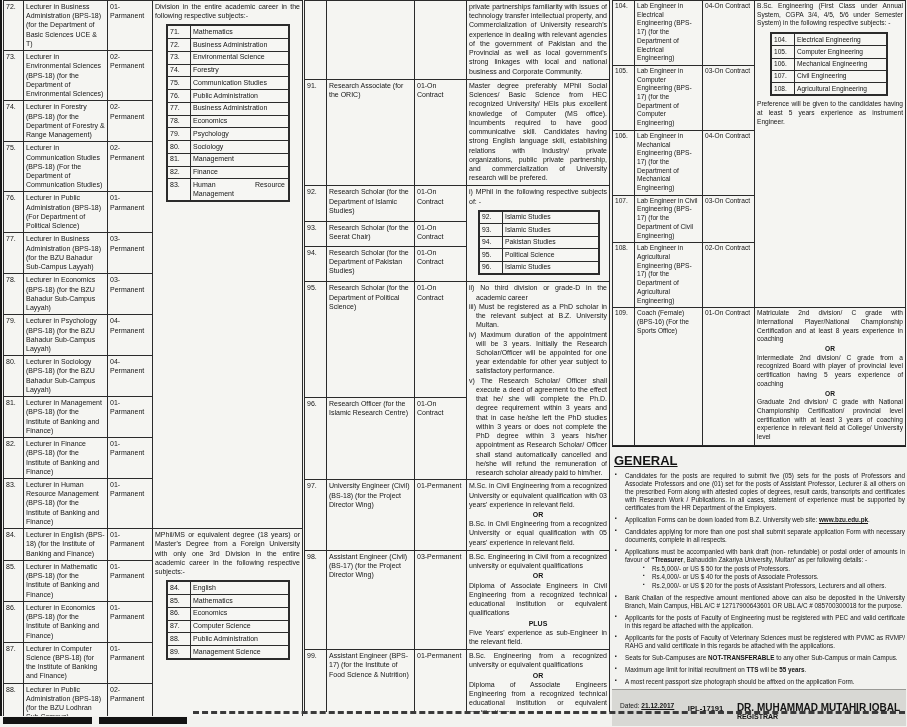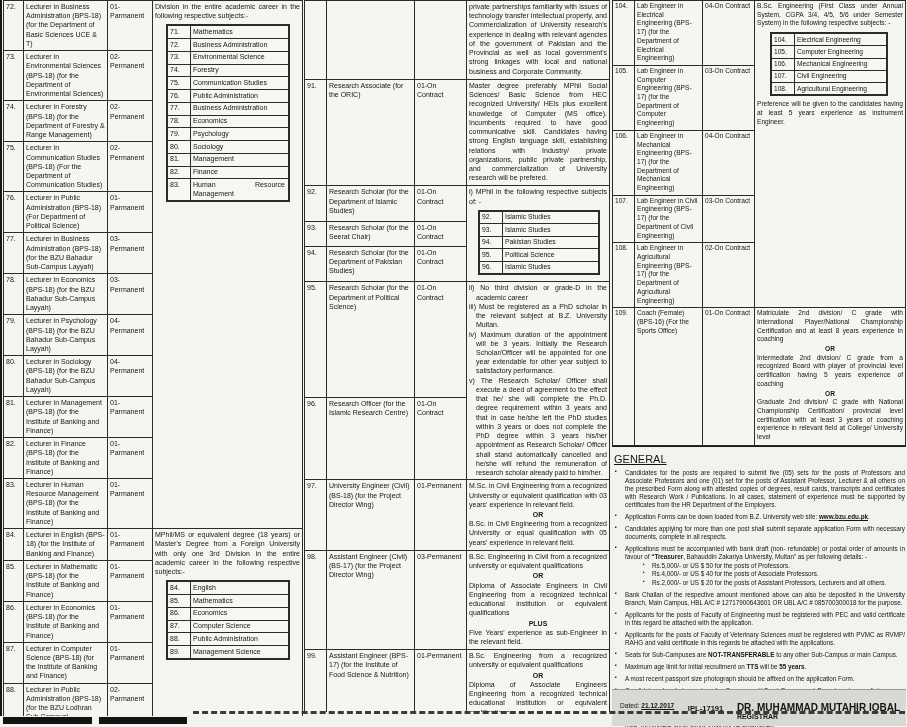--- a/index.html
+++ b/index.html
@@ -25,21 +25,21 @@
   table.subjects{border-collapse:collapse;margin:5px 4px 5px 12px;background:#f6f6f3;outline:1px solid #2b2b2b;}
   table.subjects td{border:1px solid #2b2b2b;font-size:6.8px;padding:1.5px 3px 1.5px 2px;line-height:1.25;}
   td.sub-no{width:17px;}
 
   #left-panel table.posts td{font-size:7px;}
   #left-panel .subjects{width:122px;}
   #middle-panel .subjects{width:120px;margin-left:10px;}
   #right-panel table.posts td{font-size:6.6px;}
   #right-panel .subjects{width:116px;margin-left:14px;}
 
-  .section-heading{font-weight:normal;text-decoration:underline;font-size:11px;margin:7px 0 4px 2px;}
+  .section-heading{font-weight:bold;text-decoration:underline;font-size:13px;margin:7px 0 4px 2px;}
   ul.bullets{list-style:none;margin:0;padding:0 1px 0 2px;}
   ul.bullets>li{position:relative;padding-left:11px;font-size:6.3px;line-height:1.28;margin-bottom:4px;text-align:justify;}
   ul.bullets>li::before{content:"▪";position:absolute;left:1px;top:-1px;font-size:5.5px;}
   ul.subfees{list-style:none;margin:1px 0 0 0;padding:0 0 0 18px;}
   ul.subfees>li{position:relative;padding-left:9px;font-size:6.3px;line-height:1.3;}
   ul.subfees>li::before{content:"▪";position:absolute;left:0;top:-1px;font-size:5px;}
 
   #footer-bar{position:absolute;left:0;right:0;bottom:1px;background:#d8d8d4;border-top:1px solid #9a9a96;
     display:flex;align-items:flex-start;padding:12px 6px 6px 8px;gap:6px;}
   #footer-dated{font-size:6.6px;white-space:nowrap;flex:0 0 auto;}

